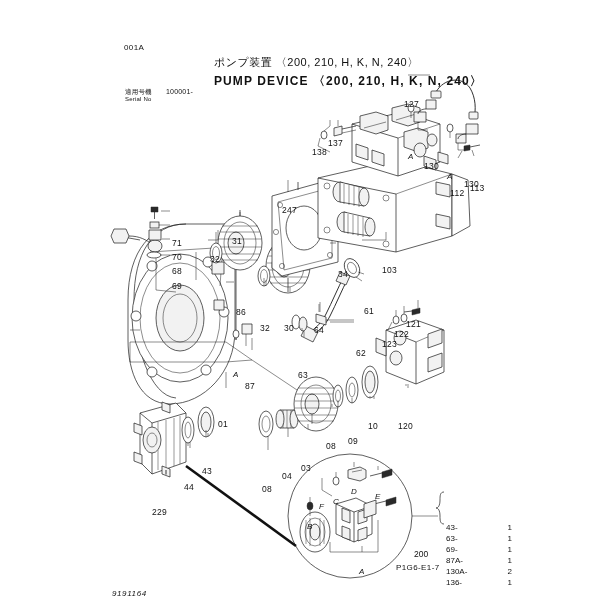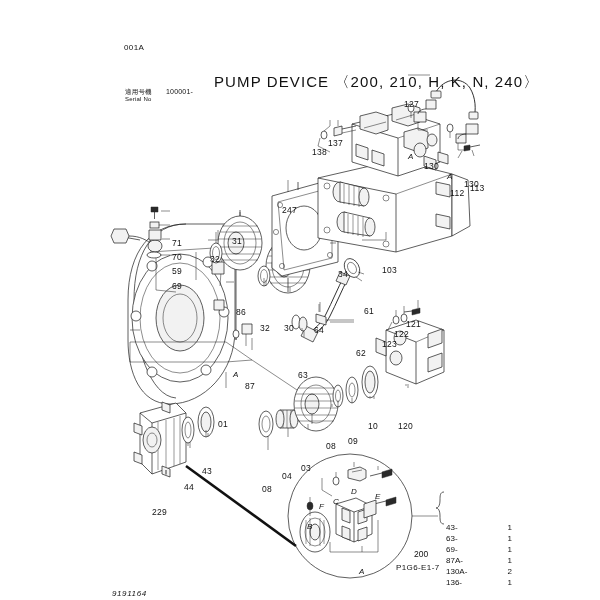--- a/index.html
+++ b/index.html
@@ -6,21 +6,21 @@
   body{width:600px;height:600px;position:relative;overflow:hidden;
        font-family:"Liberation Sans", sans-serif;color:#111;}
 
   #sheet{position:absolute;left:0;top:0;width:600px;height:600px;background:#fff;}
 
   .abs{position:absolute;margin-top:33px;}
 
   
   .page-code{font-size:8px;letter-spacing:.4px;}
   .title-jp{font-size:11px;letter-spacing:.5px;white-space:nowrap;}
-  .title-en{font-size:15px;letter-spacing:1.1px;white-space:nowrap;}
+  .title-en{font-size:12px;letter-spacing:1.1px;white-space:nowrap;font-weight:bold;}
   .serial-jp{font-size:6.5px;letter-spacing:.2px;white-space:nowrap;}
   .serial-en{font-size:6px;letter-spacing:.2px;white-space:nowrap;}
   .serial-no{font-size:7px;letter-spacing:.2px;white-space:nowrap;}
   .callout{font-size:8.5px;letter-spacing:.3px;white-space:nowrap;}
   .letter{font-size:8px;font-style:italic;white-space:nowrap;}
   .legend-num{font-size:8px;white-space:nowrap;}
   .legend-qty{font-size:8px;white-space:nowrap;}
   .legend-group{font-size:8.5px;white-space:nowrap;}
   .foot-left{font-size:8px;font-style:italic;letter-spacing:.6px;}
   .foot-right{font-size:8px;letter-spacing:.4px;}
@@ -366,40 +366,41 @@
       <path d="M308 429 L308 424"></path>
       <path d="M332 407 L332 404"></path>
       <path d="M354 402 L354 402"></path>
       <path d="M374 399 L374 396"></path>
       <path d="M408 388 L408 384"></path>
     </g>
   </svg>
 
   <div class="abs page-code" style="left:124px;top:10px;">001A</div>
 
+  <div class="abs title-jp" style="left:214px;top:22px;">ポンプ装置 〈200, 210, H, K, N, 240〉</div>
 
   <div class="abs title-en" style="left:214px;top:40px;">PUMP DEVICE 〈200, 210, H, K, N, 240〉</div>
 
   <div class="abs serial-jp" style="left:125px;top:55px;">適用号機</div>
   <div class="abs serial-en" style="left:125px;top:63px;">Serial No</div>
   <div class="abs serial-no" style="left:166px;top:55px;">100001-</div>
 
   <div class="abs callout" style="left:404px;top:66px;">127</div>
   <div class="abs callout" style="left:424px;top:128px;">130</div>
   <div class="abs callout" style="left:464px;top:146px;">130</div>
   <div class="abs callout" style="left:450px;top:155px;">112</div>
   <div class="abs callout" style="left:470px;top:150px;">113</div>
   <div class="abs callout" style="left:328px;top:105px;">137</div>
   <div class="abs callout" style="left:312px;top:114px;">138</div>
   <div class="abs callout" style="left:282px;top:172px;">247</div>
   <div class="abs callout" style="left:382px;top:232px;">103</div>
   <div class="abs callout" style="left:338px;top:236px;">34</div>
   <div class="abs callout" style="left:172px;top:205px;">71</div>
   <div class="abs callout" style="left:172px;top:219px;">70</div>
-  <div class="abs callout" style="left:172px;top:233px;">59</div>
+  <div class="abs callout" style="left:172px;top:233px;">68</div>
   <div class="abs callout" style="left:172px;top:248px;">69</div>
   <div class="abs callout" style="left:232px;top:203px;">31</div>
   <div class="abs callout" style="left:210px;top:221px;">32</div>
   <div class="abs callout" style="left:236px;top:274px;">86</div>
   <div class="abs callout" style="left:284px;top:290px;">30</div>
   <div class="abs callout" style="left:260px;top:290px;">32</div>
   <div class="abs callout" style="left:364px;top:273px;">61</div>
   <div class="abs callout" style="left:356px;top:315px;">62</div>
   <div class="abs callout" style="left:314px;top:292px;">64</div>
   <div class="abs callout" style="left:298px;top:337px;">63</div>

